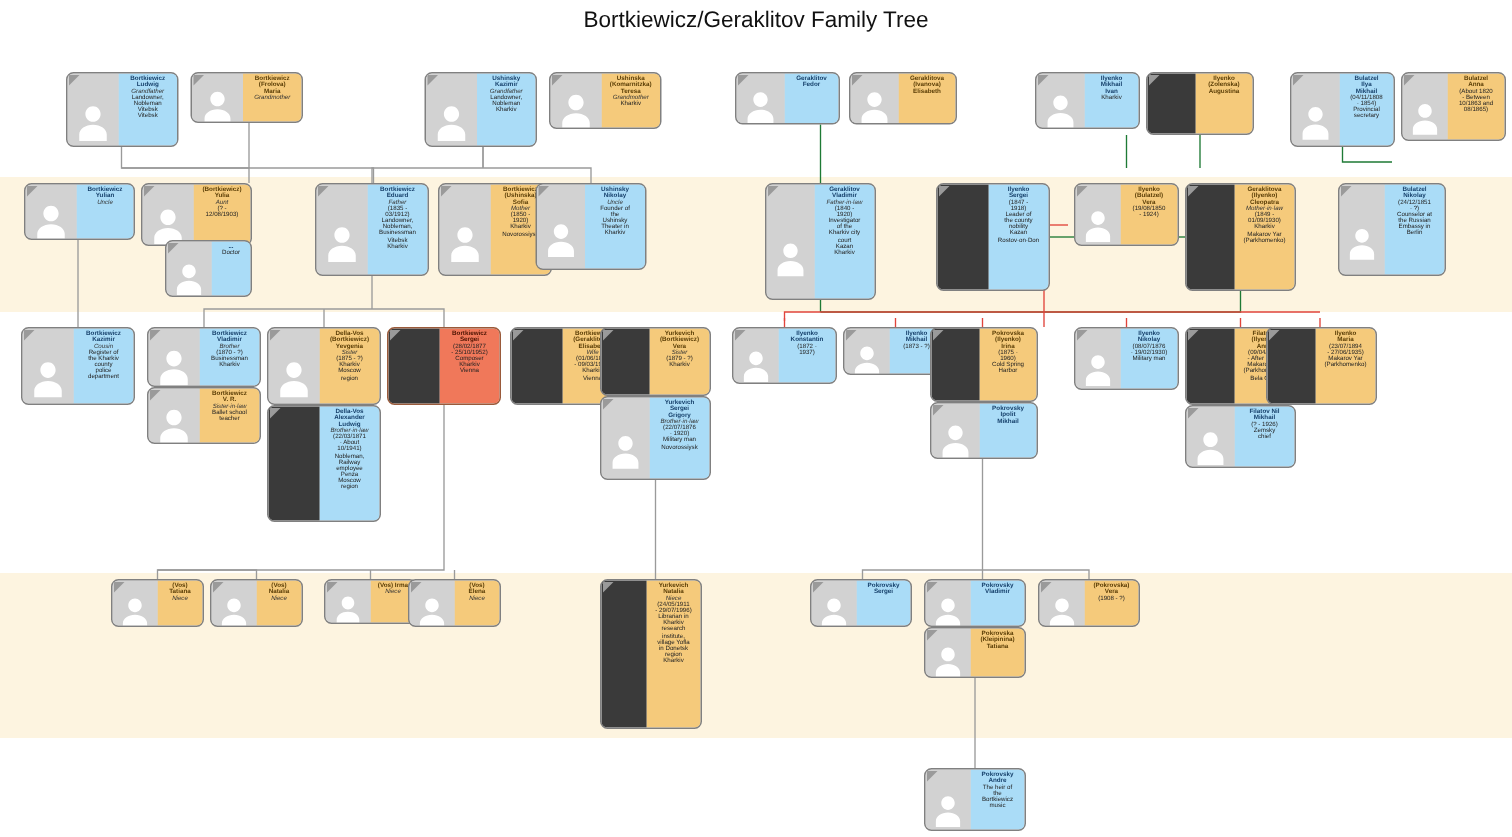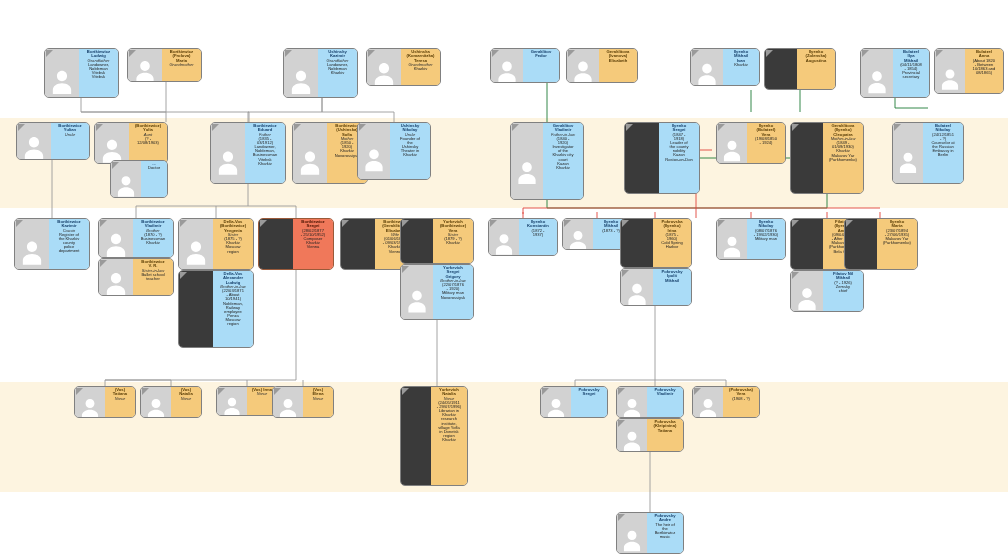--- a/index.html
+++ b/index.html
@@ -69,20 +69,21 @@
   .card.sergei {
     border:1px solid #9a5a3a;
   }
   .card.sergei .info { background:#f0785a; }
   .card.sergei .nm { color:#4a1200; }
 </style>
 </head>
 <body>
 
 <div id="canvas">
+  <div id="page-title">Bortkiewicz/Geraklitov Family Tree</div>
   <div id="bands">
       <div class="band" style="top: 118px; height: 90px; background: rgb(253, 244, 224);"></div>
       <div class="band" style="top: 382px; height: 110px; background: rgb(253, 244, 224);"></div>
     </div>
   <svg class="links" viewBox="0 0 1008 558">
       <path d="M81,98 L81,112 L166,112 L166,122" stroke="#9a9a9a" fill="none" stroke-width="0.9"></path>
       <path d="M166,82 L166,112" stroke="#9a9a9a" fill="none" stroke-width="0.9"></path>
       <path d="M249,122 L249,112 L81,112" stroke="#9a9a9a" fill="none" stroke-width="0.9"></path>
       <path d="M322,98 L322,106 L322,112" stroke="#9a9a9a" fill="none" stroke-width="0.9"></path>
       <path d="M322,86 L322,112" stroke="#9a9a9a" fill="none" stroke-width="0.9"></path>

